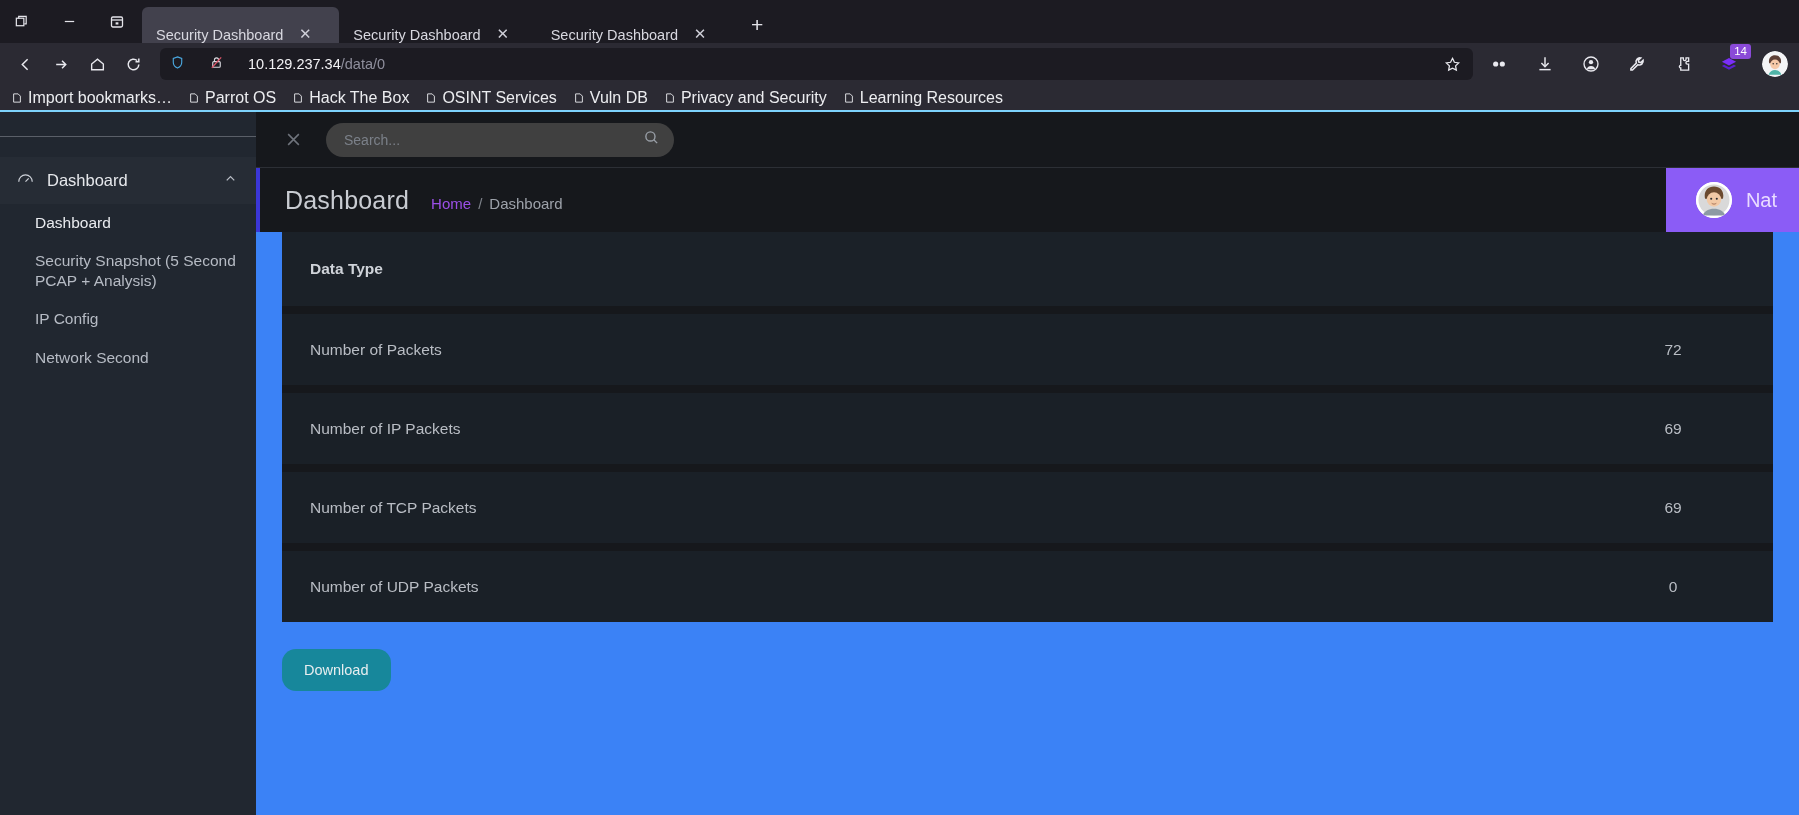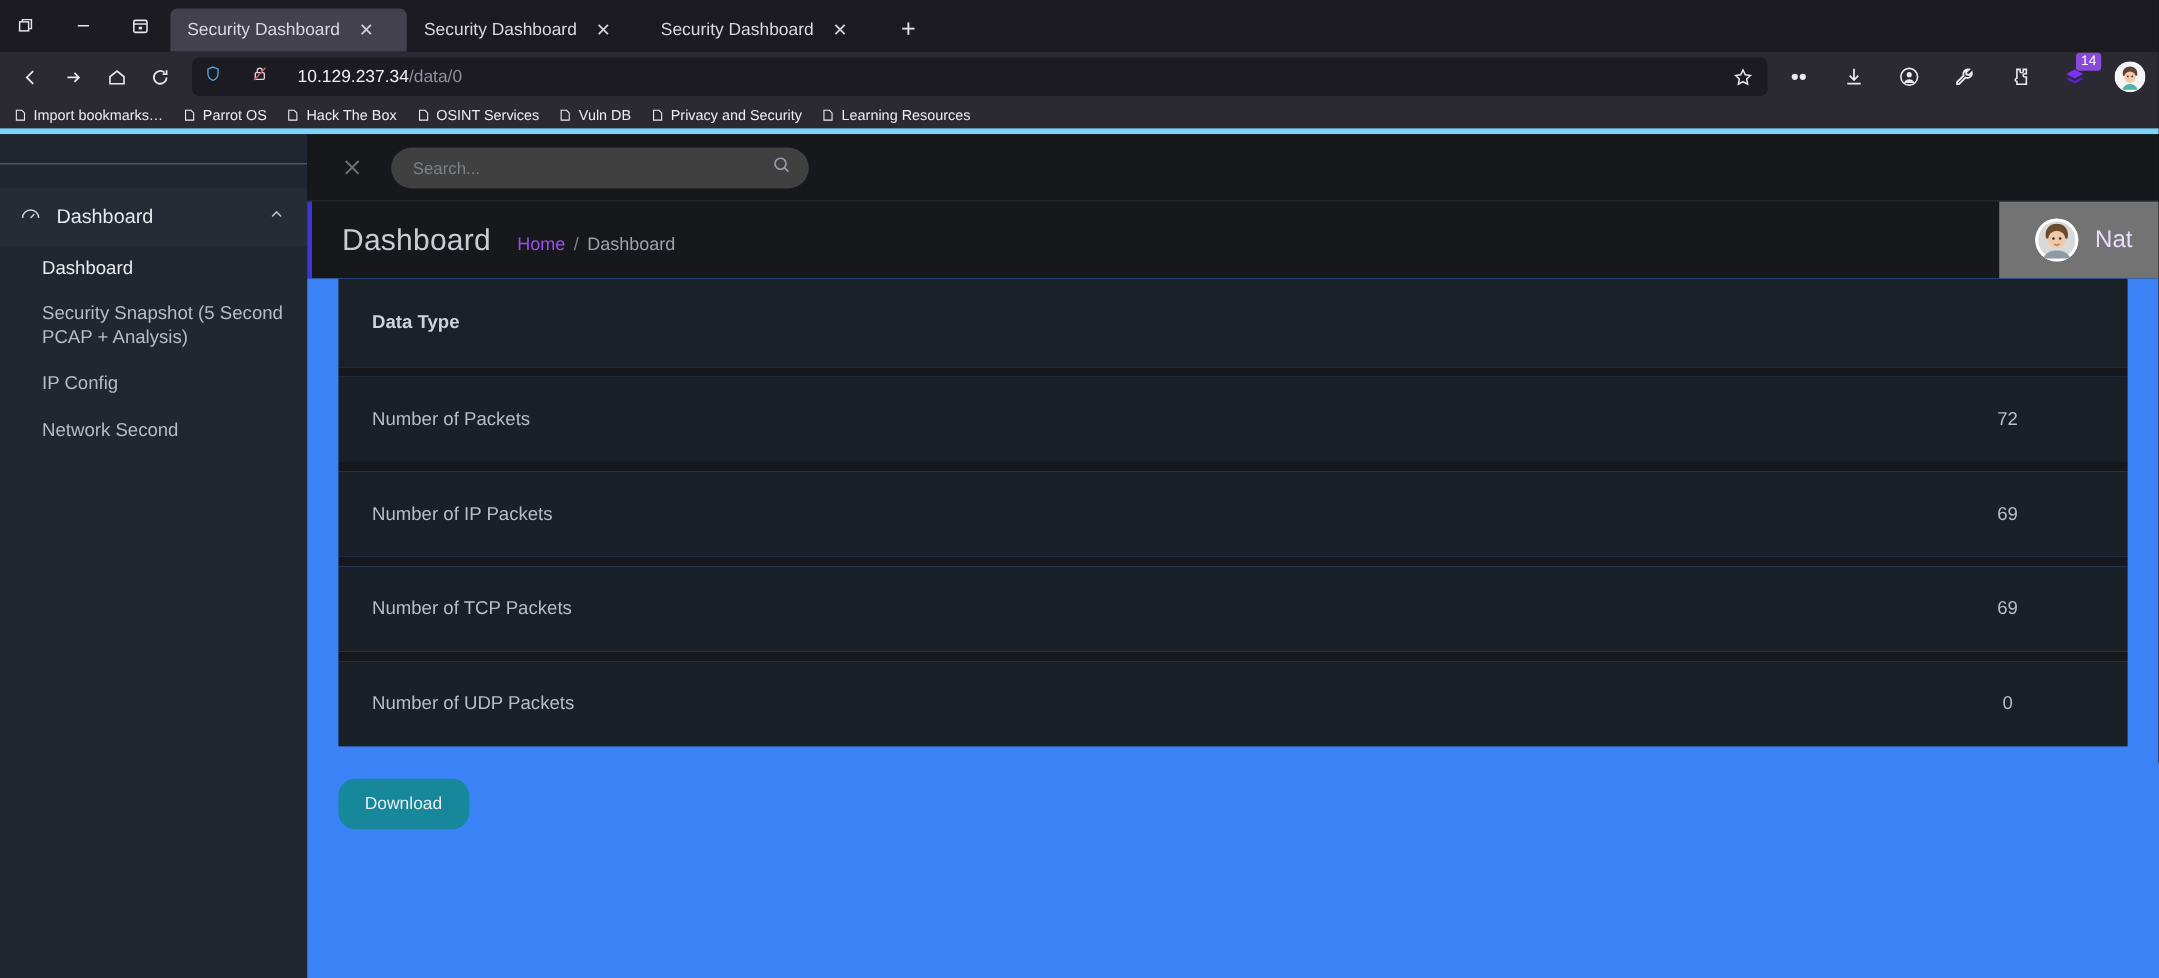--- a/index.html
+++ b/index.html
@@ -16,21 +16,21 @@
   .tabstrip {
     height: 43px; background: #1c1b22; display: flex; align-items: flex-end;
     flex: 0 0 43px; position: relative;
   }
   .wincontrols { display: flex; align-items: center; height: 43px; padding-left: 10px; gap: 26px; }
   .wc-btn { width: 22px; height: 22px; display: flex; align-items: center; justify-content: center;
             color: #e4e4ea; }
   .wc-btn svg { display:block; }
   .tabs { display: flex; align-items: flex-end; height: 43px; gap: 0; margin-left: 14px; }
   .tab {
-    height: 36px; display: flex; align-items: center; border-radius: 6px 6px 0 0;
+    height: 36px; display: flex; align-items: flex-end; border-radius: 6px 6px 0 0;
     padding: 0 24px 0 14px; min-width: 192px; max-width: 230px; gap: 12px;
     color: #d8d8e0; font-size: 14.5px; position: relative;
   }
   .tab.active { background: #42414d; }
   .tab .tab-title { flex: 1; white-space: nowrap; overflow: hidden; text-overflow: ellipsis; }
   .tab .tab-close { width: 20px; height: 20px; display:flex; align-items:center; justify-content:center;
                     color:#cfcfd8; font-size: 15px; line-height: 1; }
   .newtab { width: 30px; height: 30px; display:flex; align-items:center; justify-content:center;
             color:#e2e2e8; font-size: 21px; margin-left: 8px; margin-bottom: 3px; }
 
@@ -51,23 +51,23 @@
   .tb-icon { width: 32px; height: 32px; display:flex; align-items:center; justify-content:center;
              color:#e9e9ef; position: relative; }
   .badge {
     position: absolute; top: -4px; right: -6px; background: #8a4ad8; color:#fff;
     font-size: 11.5px; border-radius: 3px; padding: 0px 4px; line-height: 15px; min-width: 20px;
     text-align: center;
   }
   .avatar-chrome { width: 26px; height: 26px; border-radius: 50%; overflow:hidden; flex:0 0 26px; }
 
   .bookmarks {
-    height: 27px; background: #2b2a33; display: flex; align-items: center;
-    padding: 0 4px; gap: 2px; flex: 0 0 27px; font-size: 12px; color: #ecedf0;
-    border-bottom: 5px solid #7dd3fc;
+    height: 27px; background: #2b2a33; display: flex; align-items: flex-end;
+    padding: 0 4px; gap: 2px; flex: 0 0 27px; font-size: 16px; color: #ecedf0;
+    border-bottom: 2px solid #7dd3fc;
   }
   .bm { display: flex; align-items: center; gap: 5px; padding: 3px 7px; border-radius: 4px;
         white-space: nowrap; }
   .bm svg { flex: 0 0 auto; }
 
   
   .viewport { flex: 1; display: flex; background: #121317; position: relative; overflow: hidden; }
 
   .sidebar {
     width: 256px; flex: 0 0 256px; background: #212730; display: flex; flex-direction: column;
@@ -110,21 +110,21 @@
     position: relative;
   }
   .accent-bar { width: 4px; height: 64px; background: #3b36d6; flex: 0 0 4px; }
   .pagehead-inner { display: flex; align-items: baseline; gap: 22px; padding-left: 25px; }
   .page-title { font-size: 25px; color: #c9ccd2; font-weight: 400; letter-spacing: .2px; }
   .crumbs { font-size: 15px; display: flex; gap: 7px; align-items: baseline; }
   .crumbs .home { color: #9b4fe8; }
   .crumbs .sep { color: #7e838b; }
   .crumbs .cur { color: #9da2aa; }
   .userbanner {
-    position: absolute; right: 0; top: 0; height: 64px; background: #737373;
+    position: absolute; right: 0; top: 0; height: 64px; background: #8b5cf6;
     display: flex; align-items: center; gap: 14px; padding: 0 22px 0 30px; min-width: 110px;
     overflow: hidden;
   }
   .userbanner .av { width: 36px; height: 36px; border-radius: 50%; background:#fff; overflow:hidden;
                     flex:0 0 36px; }
   .userbanner .uname { color: #eadcff; font-size: 20px; white-space: nowrap; }
 
   .main { flex: 1; padding: 0 0 0 0; overflow: hidden; position: relative; background:#3b82f6; }
 
   .table { margin: 0 26px 0 26px; }

